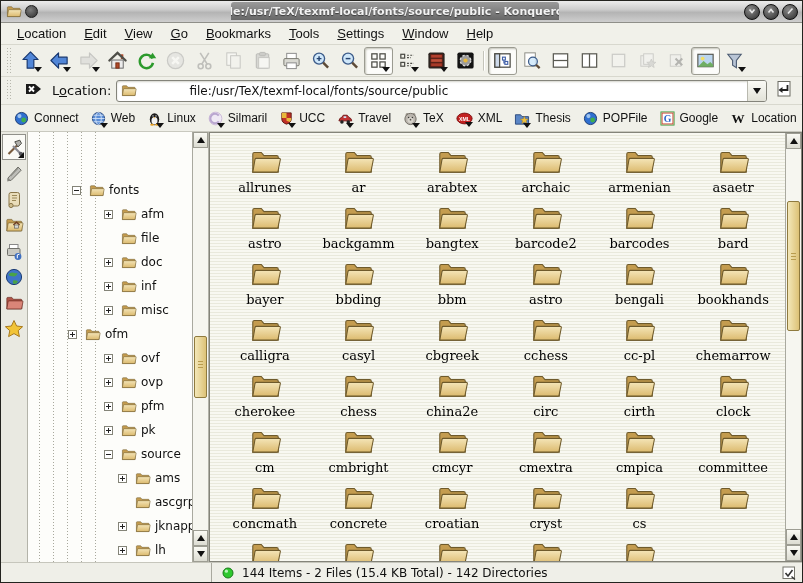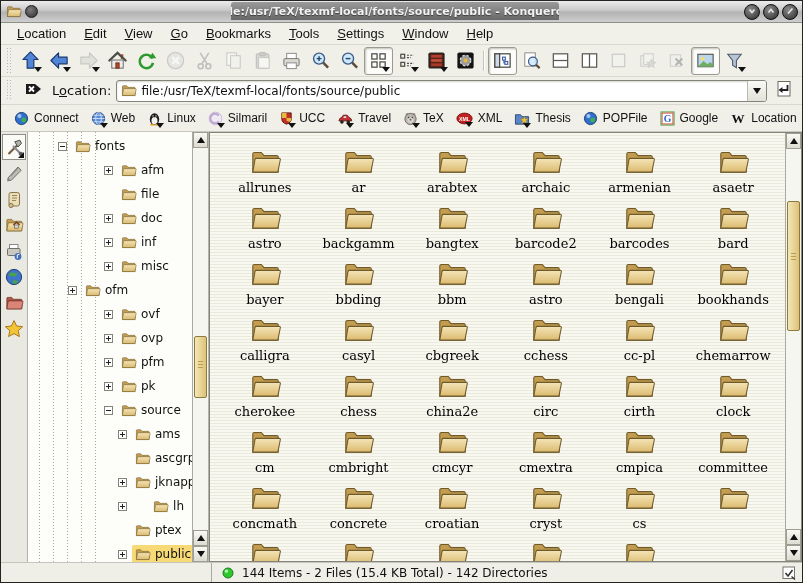--- a/index.html
+++ b/index.html
@@ -47,21 +47,21 @@
   .tbtn.sep { width:8px; border:none; background-image:linear-gradient(#c4c4ba,#c4c4ba),linear-gradient(#fff,#fff);
     background-size:1px 70%,1px 70%; background-position:3px center,4px center; background-repeat:no-repeat; }
   .ticon { display:flex; }
 
   
   .locbar { height:28px; flex:0 0 28px; background:#f0f0e9; border-bottom:1px solid #d8d8ce;
     display:flex; align-items:center; padding:0 6px 0 2px; gap:5px; }
   .loc-label { font-size:13px; color:#111; white-space:nowrap; }
   .loc-label .accel { text-decoration:underline; }
   .combo { flex:1; height:22px; background:#fff; border:1px solid #84847b; border-radius:3px;
-    display:flex; align-items:center; padding-left:3px; box-shadow:inset 0 1px 2px #d4d4cc; }
+    display:flex; align-items:center; padding-left:3px; box-shadow:inset 0 1px 2px #d4d4cc;gap:48px; }
   .combo input { flex:1; border:none; outline:none; font-size:12px; color:#111;
     font-family:"DejaVu Sans",sans-serif; background:transparent; padding-left:4px; }
   .combo-drop { width:19px; height:100%; border:none; border-left:1px solid #b9b9af;
     background:linear-gradient(180deg,#fafaf5,#e2e2d8); display:flex; align-items:center; justify-content:center;
     border-radius:0 2px 2px 0; }
   .combo-drop i { border-left:4px solid transparent; border-right:4px solid transparent; border-top:6px solid #111; }
   .gobtn { width:24px; height:24px; border:1px solid transparent; background:none; display:flex;
     align-items:center; justify-content:center; }
 
   
@@ -709,21 +709,21 @@
             <svg width="20" height="20" viewBox="0 0 20 20">
               <polygon points="10,1.5 12.6,7 18.6,7.7 14.2,11.7 15.4,17.6 10,14.6 4.6,17.6 5.8,11.7 1.4,7.7 7.4,7" fill="#f2c437" stroke="#a8791c" stroke-width="1"></polygon>
             </svg>
           </span>
         </button>
       </div>
 
     <div class="tree-panel">
       <div class="tree-scroll">
 
-          <div class="trow" style="padding-left: 30px;">
+          <div class="trow" style="padding-left: 44px; margin-top: 44px;">
             <span class="expander">
               <svg width="9" height="9" viewBox="0 0 9 9">
                 <rect x=".5" y=".5" width="8" height="8" fill="#fff" stroke="#848478"></rect>
                 <line x1="2" y1="4.5" x2="7" y2="4.5" stroke="#222"></line>
               </svg>
             </span>
             <span class="titem">
               <svg class="f16" viewBox="0 0 32 32">
                 <use href="#i-folder"></use>
               </svg>
@@ -935,21 +935,21 @@
               </svg>
             </span>
             <span class="titem">
               <svg class="f16" viewBox="0 0 32 32">
                 <use href="#i-folder"></use>
               </svg>
               <span>jknappen</span>
             </span>
           </div>
 
-          <div class="trow" style="padding-left: 90px; justify-content: space-between;">
+          <div class="trow" style="padding-left: 90px;">
             <span class="expander">
               <svg width="9" height="9" viewBox="0 0 9 9">
                 <rect x=".5" y=".5" width="8" height="8" fill="#fff" stroke="#848478"></rect>
                 <line x1="2" y1="4.5" x2="7" y2="4.5" stroke="#222"></line>
                 <line x1="4.5" y1="2" x2="4.5" y2="7" stroke="#222"></line>
               </svg>
             </span>
             <span class="titem">
               <svg class="f16" viewBox="0 0 32 32">
                 <use href="#i-folder"></use>

